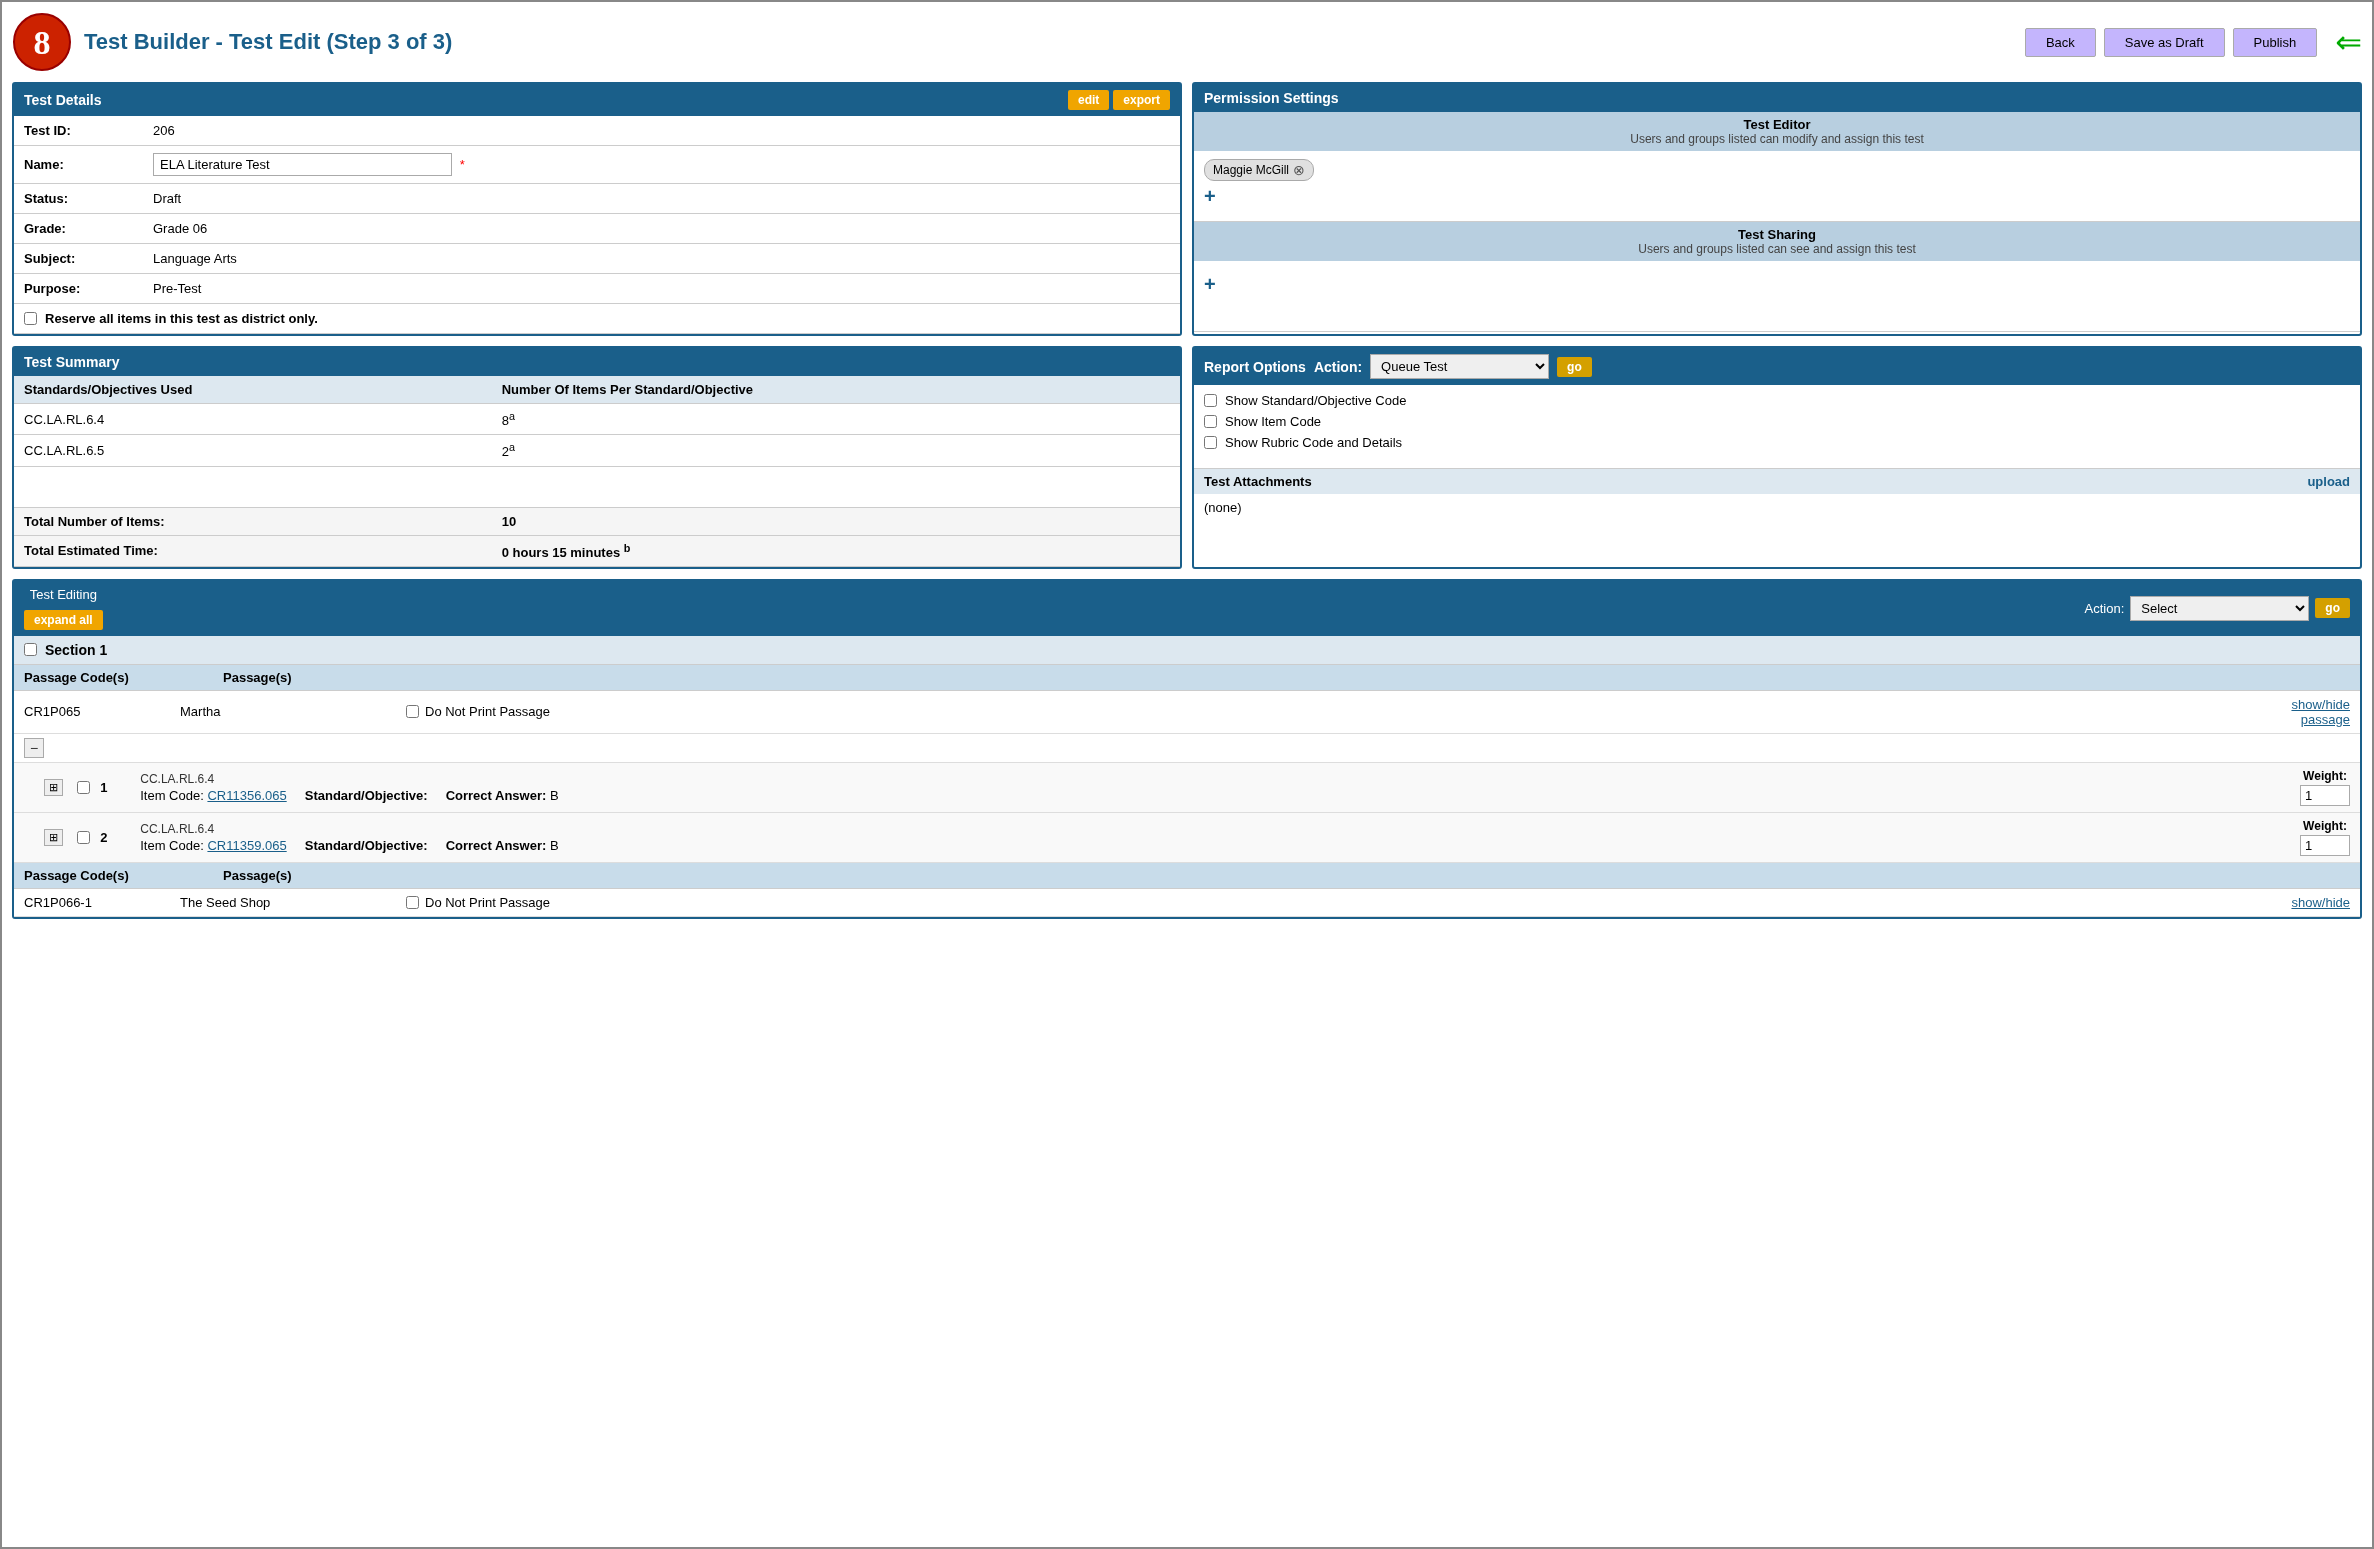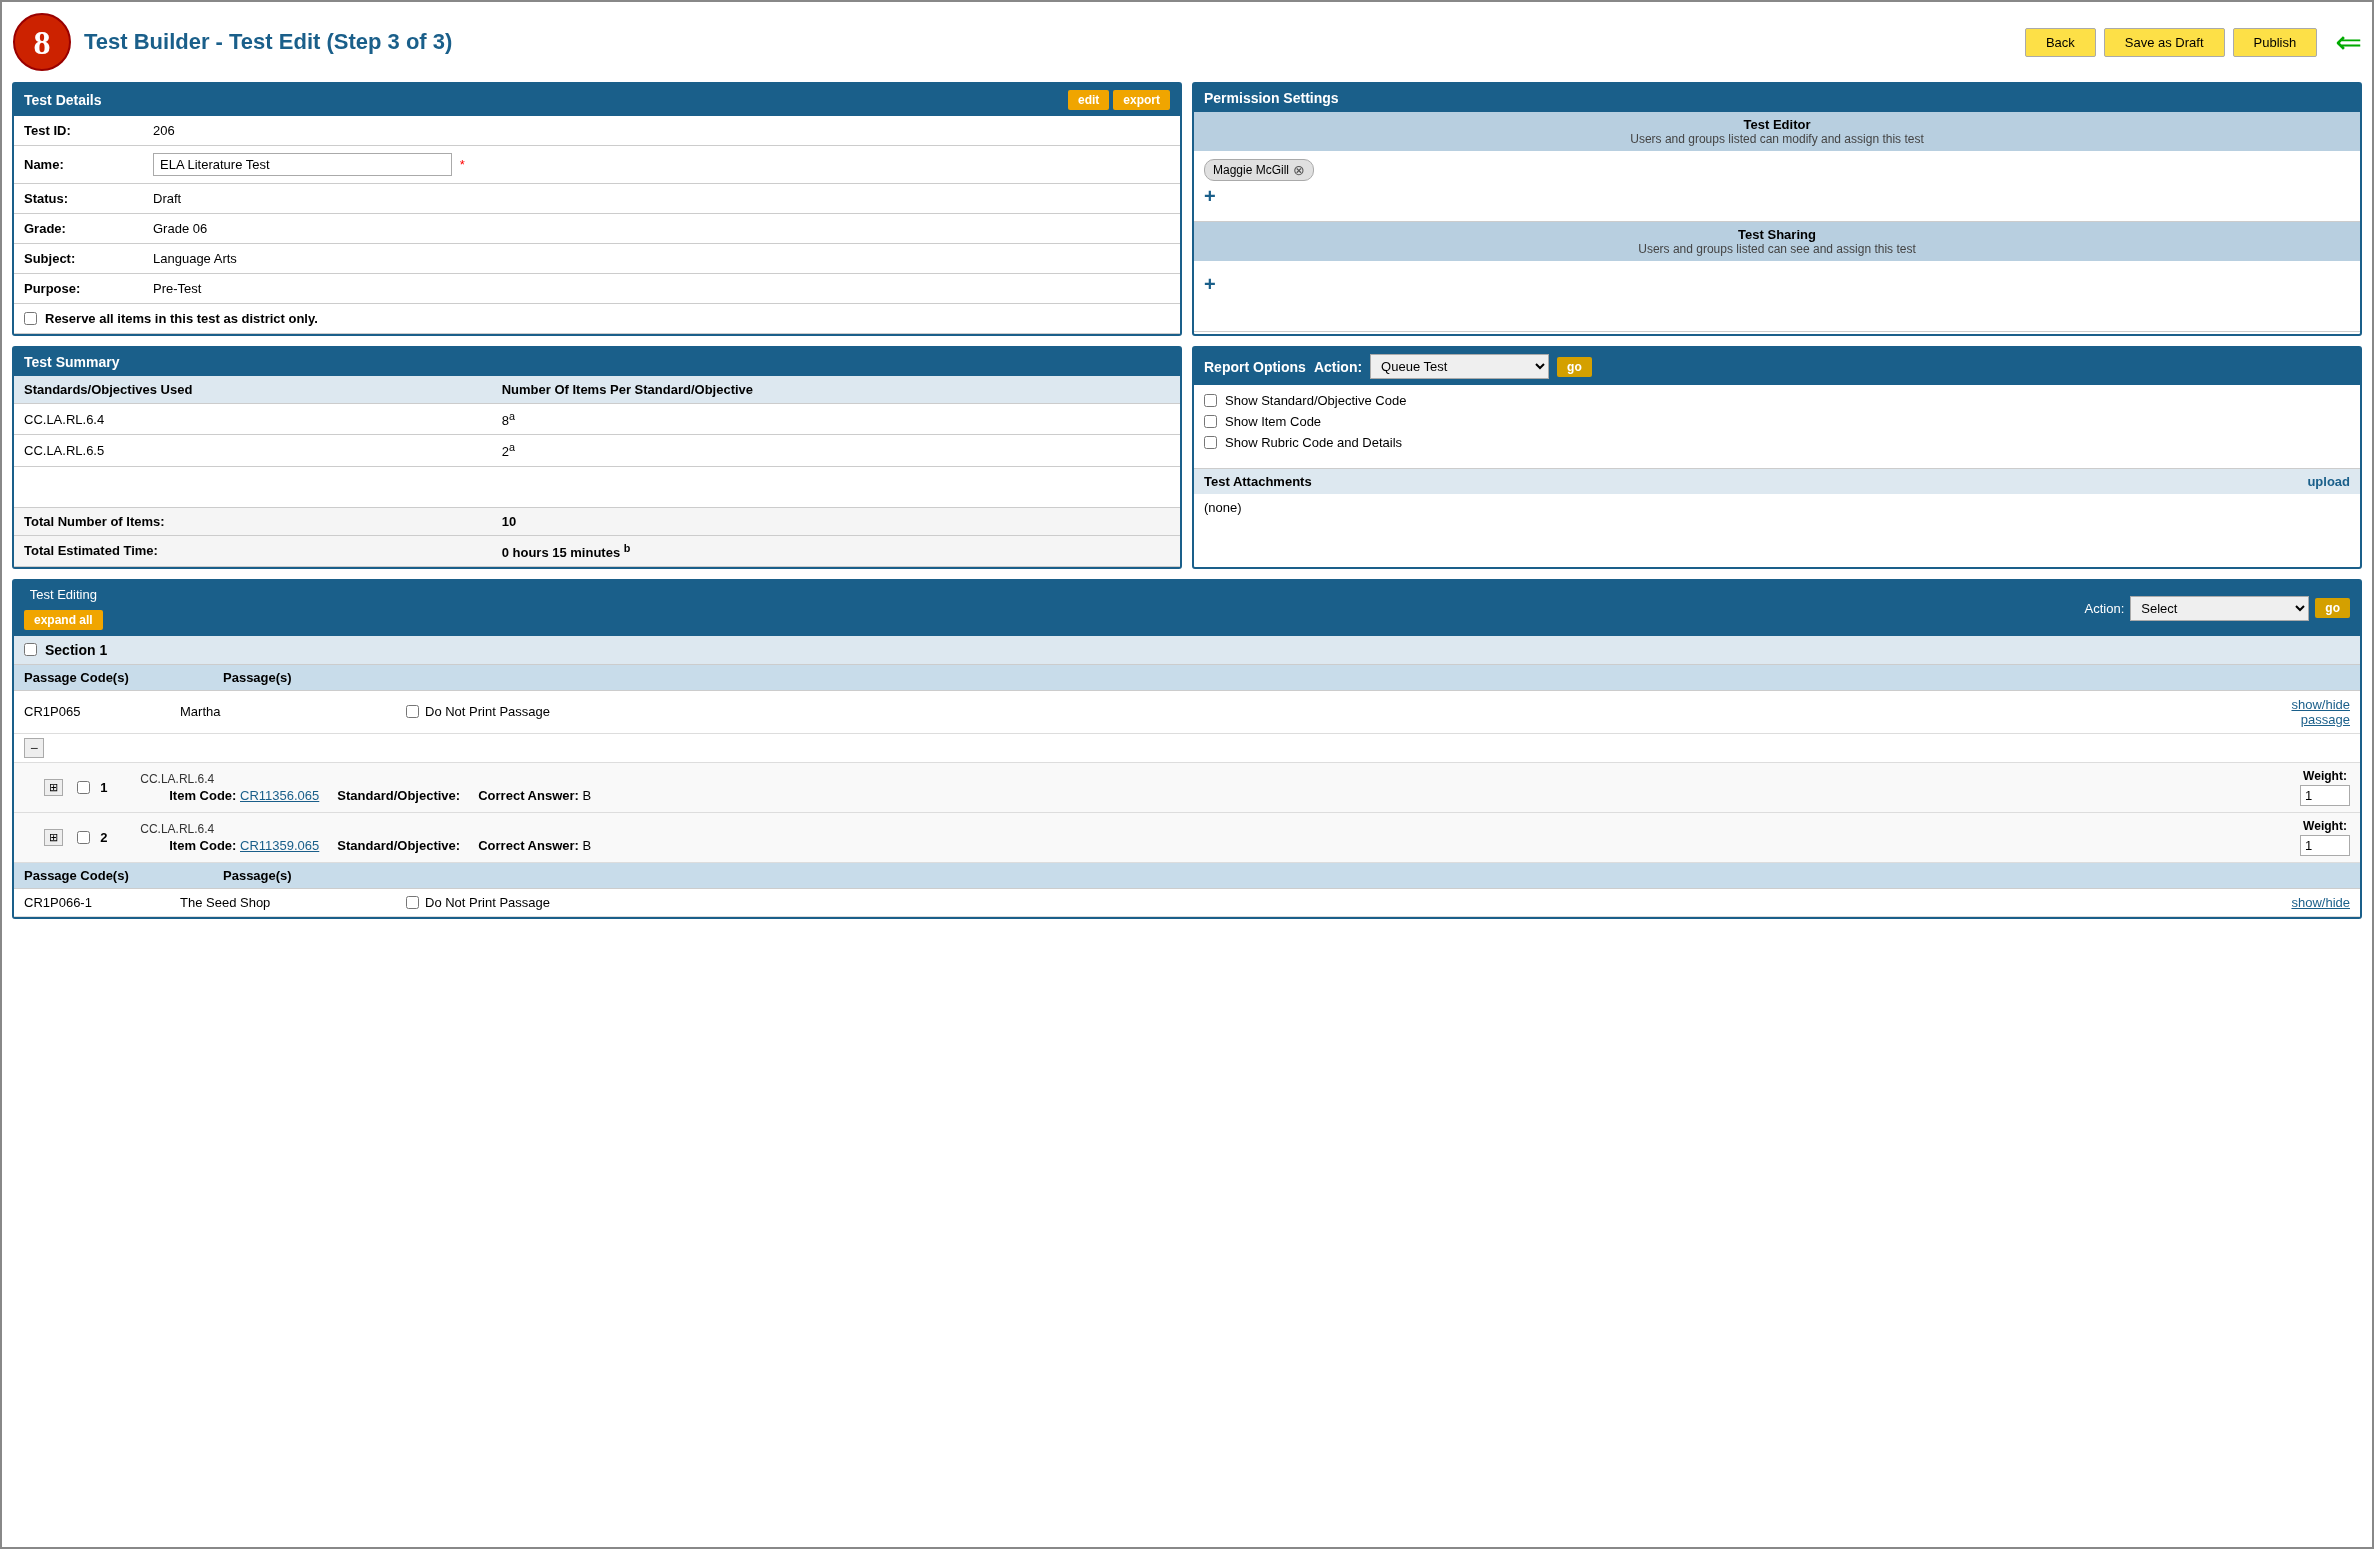--- a/index.html
+++ b/index.html
@@ -38,21 +38,21 @@
       flex: 1;
     }
     .header-buttons {
       display: flex;
       gap: 8px;
       align-items: center;
     }
     .btn-header {
       padding: 6px 20px;
       border: 1px solid #aaa;
-      background: #fde047;
+      background: #c4b5fd;
       cursor: pointer;
       font-size: 13px;
       border-radius: 2px;
     }
     .arrow-icon {
       color: #00aa00;
       font-size: 32px;
       margin-left: 10px;
     }
 
@@ -340,22 +340,21 @@
       display: flex;
       align-items: center;
       border-bottom: 1px solid #ddd;
       gap: 10px;
     }
     .item-num {
       font-weight: bold;
       min-width: 30px;
     }
     .item-code-label {
-      font-weight: bold;
-      margin-left: 29px;
+      font-weight: normal;
     }
     .item-code-link {
       color: #1a5f8a;
       text-decoration: underline;
       cursor: pointer;
     }
     .item-standard-label {
       font-weight: bold;
     }
     .item-answer-label {

